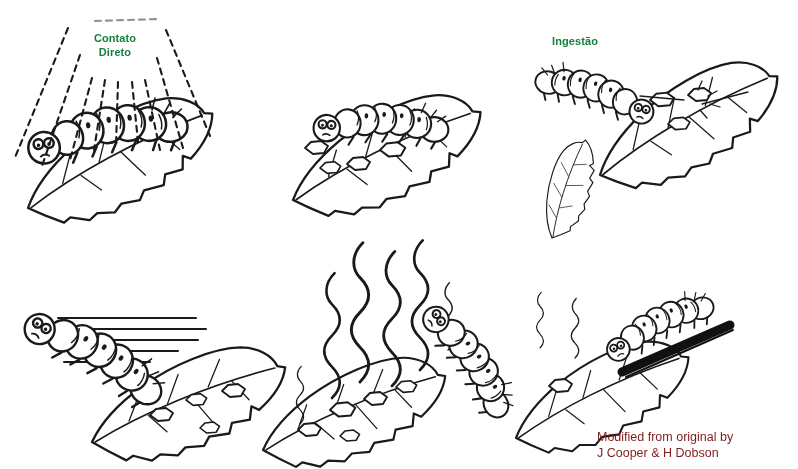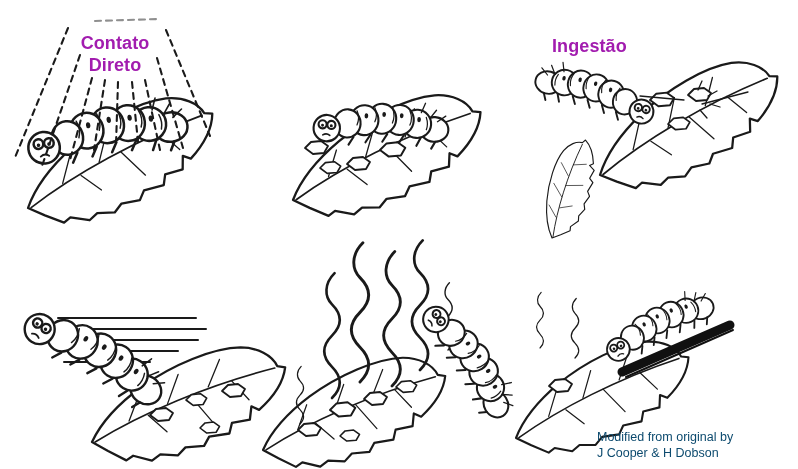--- a/index.html
+++ b/index.html
@@ -2,27 +2,27 @@
 <html><head>
 <meta charset="utf-8">
 <style>
   html,body{margin:0;padding:0;background:#fff;}
   .stage{
     position:relative;width:798px;height:469px;background:#ffffff;
     overflow:hidden;font-family:"Liberation Sans",sans-serif;
   }
   .art{position:absolute;left:0;top:0;width:798px;height:469px;}
   .cap{
-    position:absolute;font-weight:700;font-size:18px;line-height:1.24;
-    color:#a21caf;white-space:pre-line;letter-spacing:.1px;
+    position:absolute;font-weight:700;font-size:11px;line-height:1.24;
+    color:#15803d;white-space:pre-line;letter-spacing:.1px;
   }
   .cap.center{text-align:center;}
   .credit{
     position:absolute;left:597px;top:430px;font-size:12.5px;line-height:1.25;
-    color:#0c4a6e;white-space:pre-line;font-weight:400;
+    color:#7f1d1d;white-space:pre-line;font-weight:400;
   }
 </style>
 </head>
 <body>
 
 <div class="stage">
 
   <svg class="art" viewBox="0 0 798 469" stroke-linecap="round" stroke-linejoin="round">
     <defs>
 

